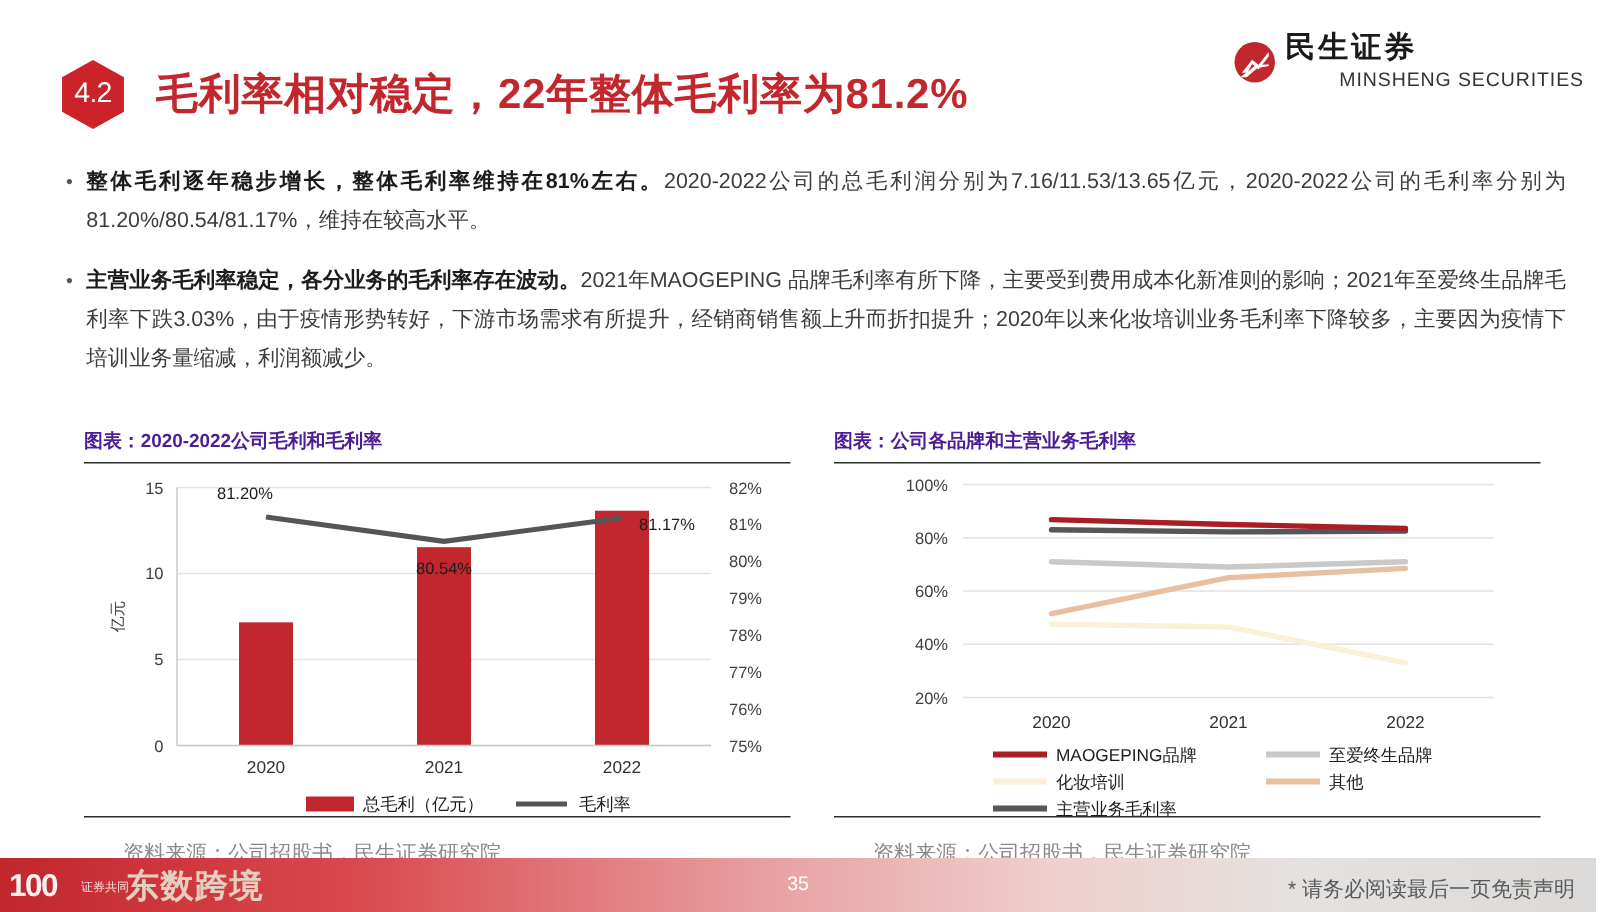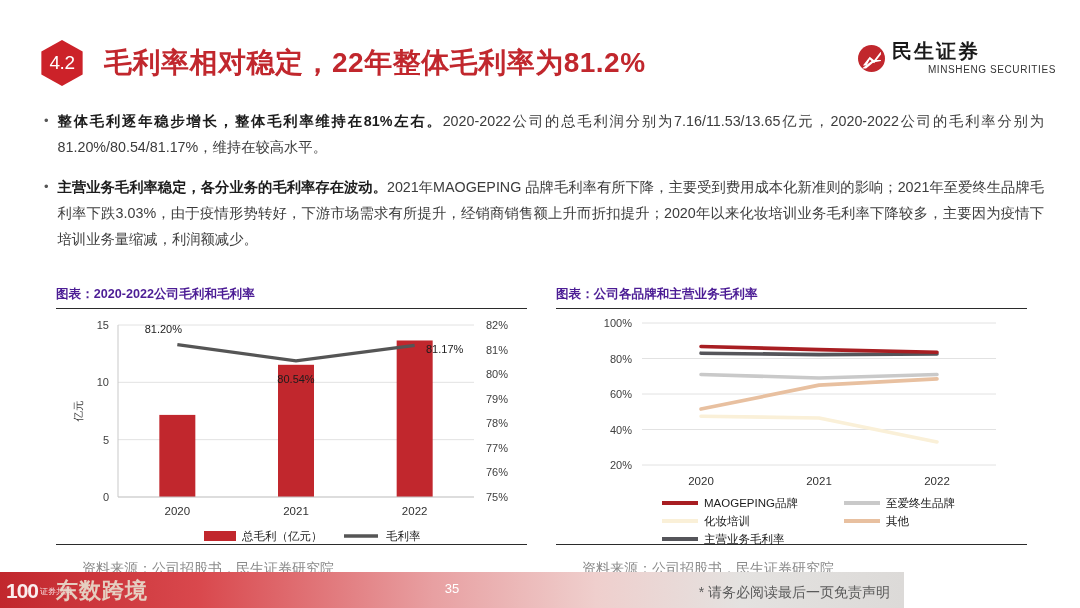--- a/index.html
+++ b/index.html
@@ -25,34 +25,34 @@
     color: #fff; font-weight: normal; font-size: 19px; letter-spacing: -0.5px;
   }
 
   #page-title {
     position: absolute; left: 104px; top: 44px;
     font-size: 28px; font-weight: bold; color: #C1272D;
     letter-spacing: 0.5px; white-space: nowrap;
   }
 
   
-  #brand-logo { position: absolute; right: 24px; top: 22px; display: flex; align-items: center; gap: 7px; margin-top: 19px; }
+  #brand-logo { position: absolute; right: 24px; top: 22px; display: flex; align-items: center; gap: 7px; }
   #logo-mark { width: 27px; height: 27px; border-radius: 50%; background: #C1272D; position: relative; overflow: hidden; }
   #logo-mark::before {
     content: ""; position: absolute; left: 5px; top: 7px; width: 18px; height: 14px;
     background: #fff;
     clip-path: polygon(0% 100%, 38% 38%, 62% 62%, 100% 0%, 100% 22%, 62% 84%, 38% 58%, 20% 100%);
   }
   #logo-mark::after {
     content: ""; position: absolute; left: 4px; top: 15px; width: 19px; height: 9px;
     background: #fff;
     clip-path: polygon(0% 100%, 55% 10%, 100% 0%, 100% 16%, 60% 32%, 22% 100%);
   }
   #logo-cn { font-size: 20px; font-weight: bold; color: #1a1a1a; letter-spacing: 2px; line-height: 1; }
-  #logo-en { font-size: 10px; color: #333; letter-spacing: 0.6px; margin-top: 3px; padding-left: 36px; }
+  #logo-en { font-size: 13px; color: #333; letter-spacing: 0.6px; margin-top: 3px; padding-left: 36px; }
 
   
   #body-copy { position: absolute; left: 44px; top: 108px; width: 1000px; }
   .bullet-row { display: flex; gap: 9px; margin-bottom: 14px; }
   .bullet-dot { color: #555; font-size: 13px; line-height: 26px; flex: 0 0 auto; }
   .bullet-text { font-size: 14.3px; line-height: 26px; color: #3c3c3c; text-align: justify; }
   .bullet-text b { color: #1c1c1c; font-weight: bold; }
 
   
   .chart-panel { position: absolute; top: 286px; width: 471px; height: 286px; }
@@ -67,27 +67,27 @@
 
   svg { display: block; }
   .axis-lbl { font-family: "Liberation Sans", sans-serif; font-size: 11px; fill: #404040; }
   .cat-lbl { font-family: "Liberation Sans", sans-serif; font-size: 11.5px; fill: #303030; }
   .dlabel { font-family: "Liberation Sans", sans-serif; font-size: 11px; fill: #1c1c1c; }
   .ytitle { font-family: "Liberation Sans", sans-serif; font-size: 10.5px; fill: #404040; }
   .legend-lbl { font-family: "Liberation Sans", sans-serif; font-size: 11.5px; fill: #1c1c1c; }
   .grid { stroke: #e2e2e2; stroke-width: 1; }
 
   
-  #slide-footer { position: absolute; left: 0; bottom: 0; width: 904px; height: 36px;
+  #slide-footer { position: absolute; left: 0; bottom: 0; width: 1064px; height: 36px;
     background: linear-gradient(90deg, #C1272D 0%, #d9484d 22%, #e8a0a2 48%, #efcfcd 66%, #e4e2e0 82%, #dcdad8 100%); }
   #page-number { position: absolute; left: 0; right: 0; top: 9px; text-align: center;
     color: #ffffff; font-size: 13px; }
   #footer-note { position: absolute; right: 14px; top: 12px; font-size: 14px; color: #5a5a5a; }
 
-  #watermark { position: absolute; left: 6px; bottom: 2px; display: flex; align-items: center; gap: 2px; }
+  #watermark { position: absolute; left: 6px; bottom: 2px; display: flex; align-items: center; gap: 16px; }
   #wm-logo { font-size: 21px; font-weight: bold; color: #ffffff; opacity: 0.92; letter-spacing: -1px; }
   #wm-sub { font-size: 8px; color: #ffffff; opacity: 0.85; }
   #wm-text { font-size: 22px; font-weight: bold; color: #e8dfcf; opacity: 0.9; letter-spacing: 1px; margin-left: -18px; }
 </style>
 </head>
 <body>
 
 <div id="slide-header">
 
   <div id="section-badge">

